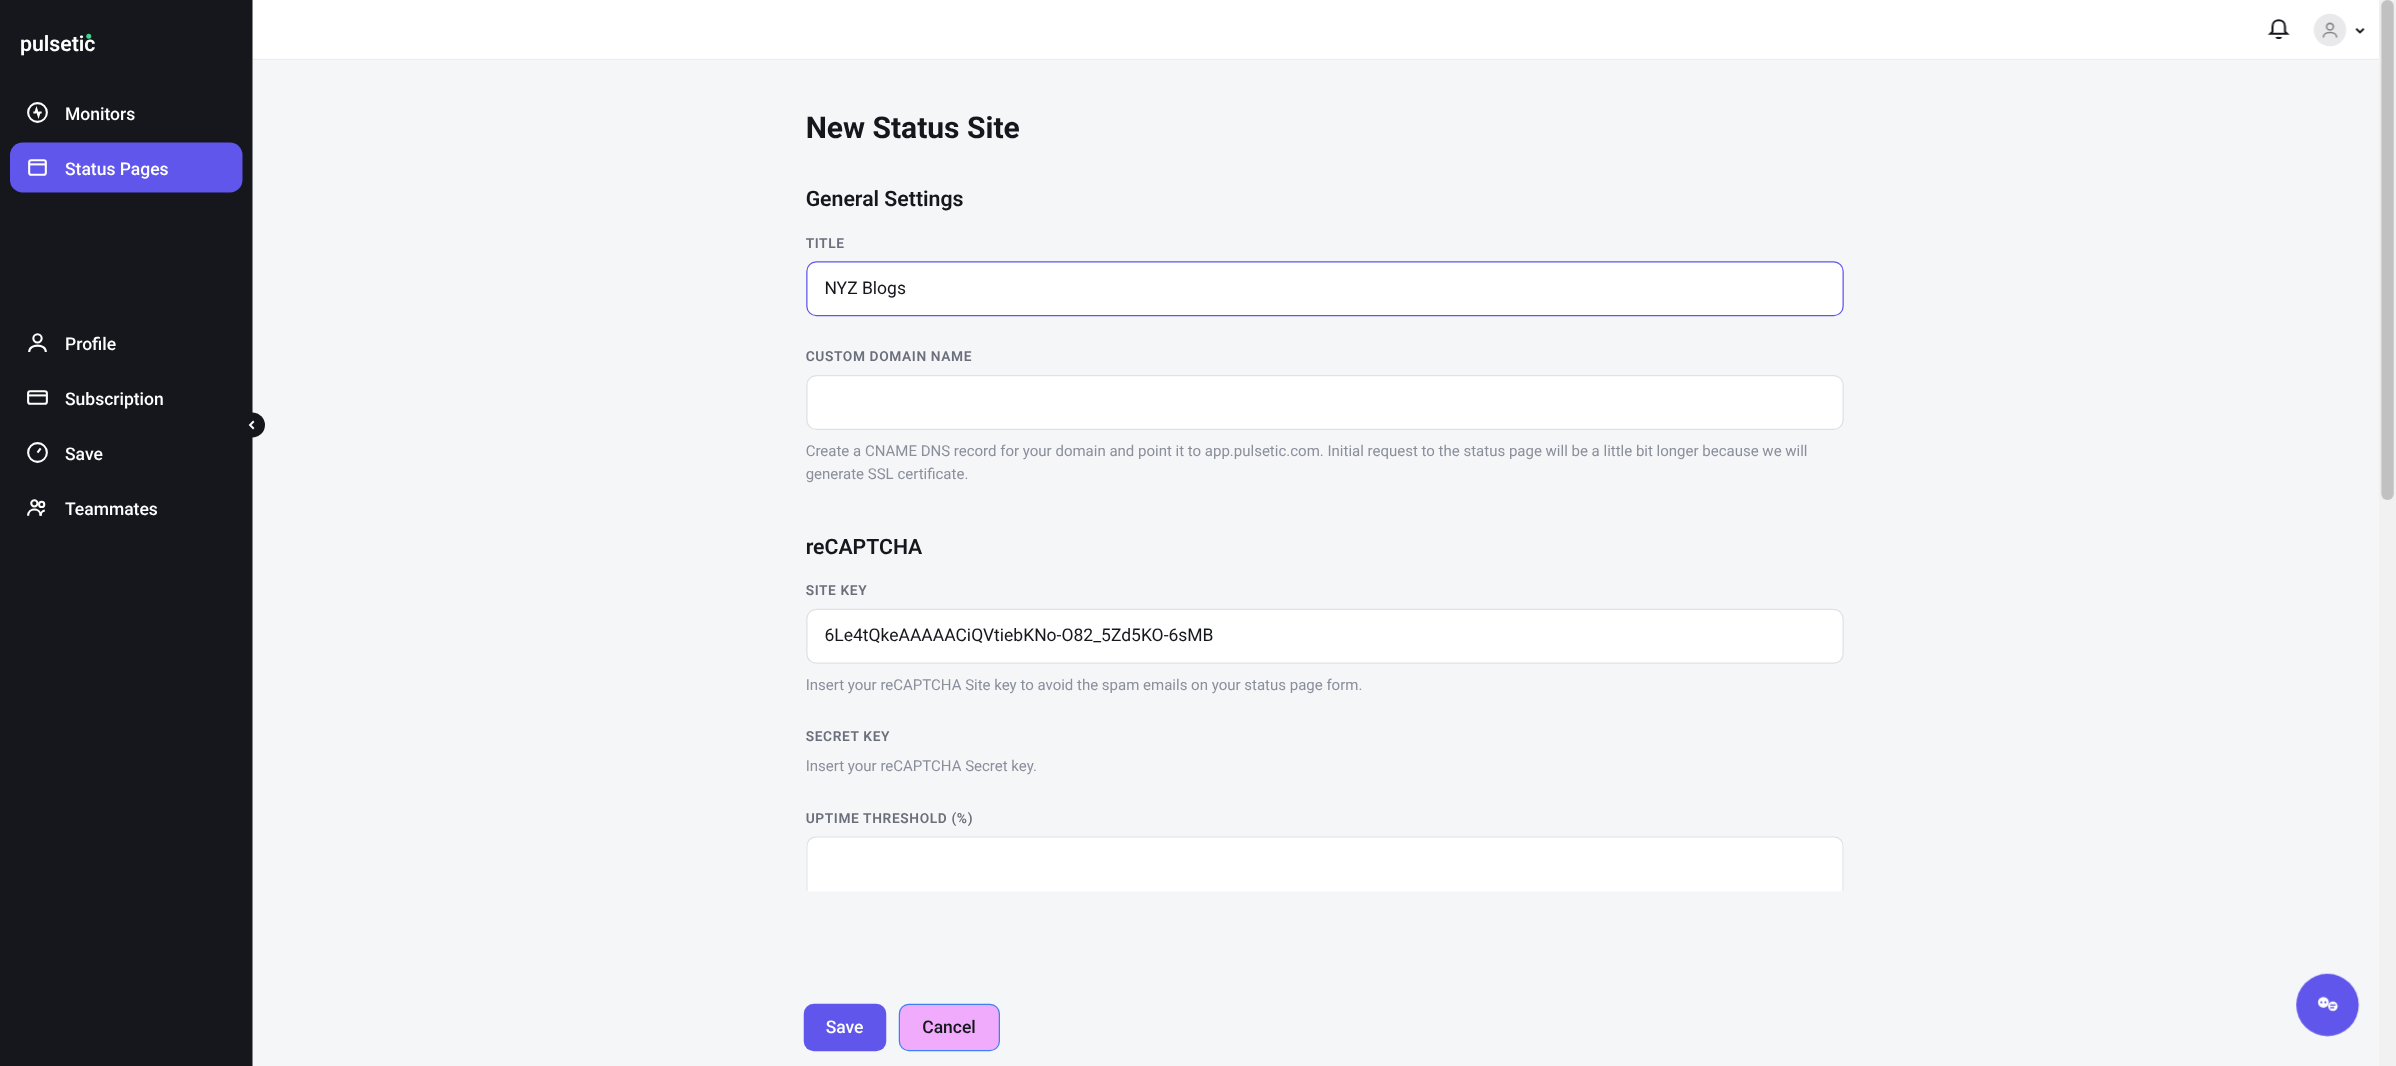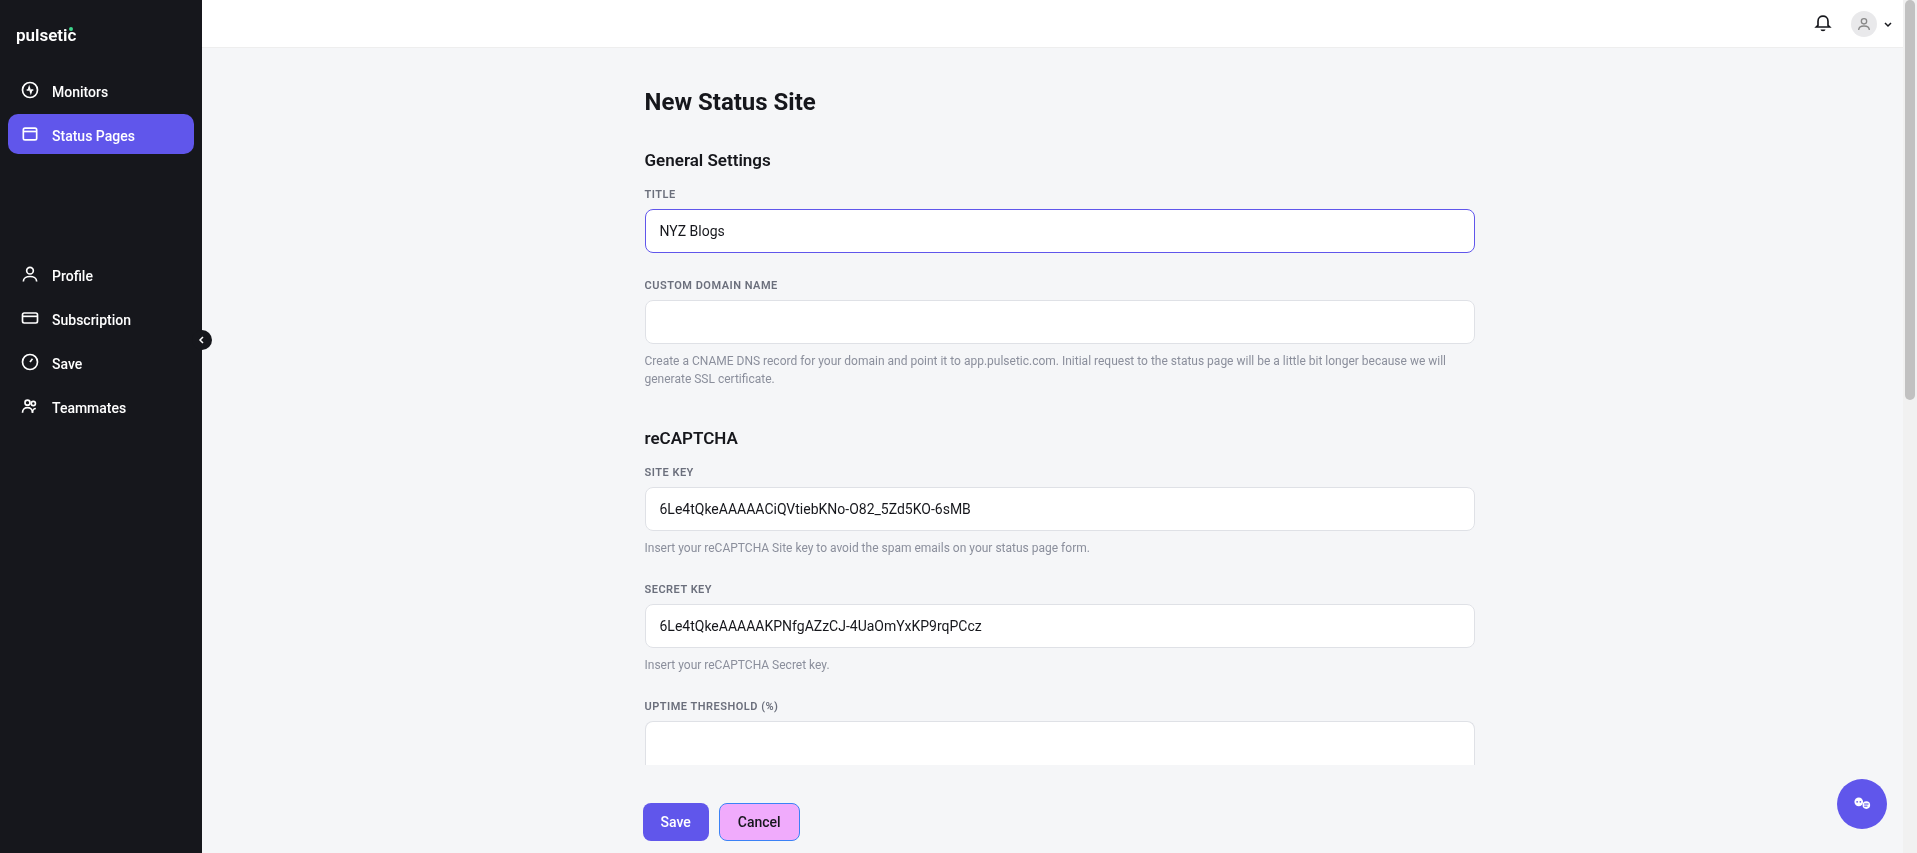--- a/index.html
+++ b/index.html
@@ -349,21 +349,20 @@
       <h2 class="section-title">reCAPTCHA</h2>
 
       <div class="field-group">
         <label class="field-label">SITE KEY</label>
         <input type="text" class="text-input" value="6Le4tQkeAAAAACiQVtiebKNo-O82_5Zd5KO-6sMB" style="">
         <p class="help-text">Insert your reCAPTCHA Site key to avoid the spam emails on your status page form.</p>
       </div>
 
       <div class="field-group">
         <label class="field-label">SECRET KEY</label>
-        <input type="text" class="text-input" value="6Le4tQkeAAAAAKPNfgAZzCJ-4UaOmYxKP9rqPCcz" style="">
         <p class="help-text">Insert your reCAPTCHA Secret key.</p>
       </div>
 
       <div class="field-group">
         <label class="field-label">UPTIME THRESHOLD (%)</label>
         <input type="text" class="text-input" style="border-bottom: none; border-radius: 8px 8px 0px 0px;">
       </div>
     </div>
   </div>
 </div>

